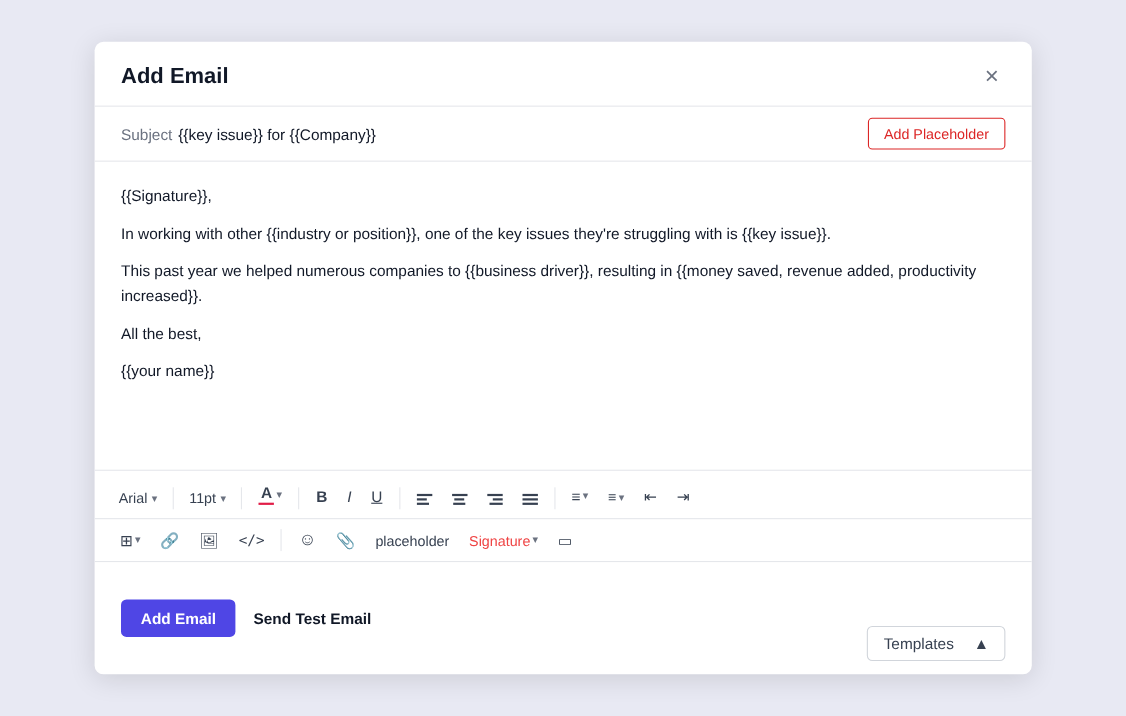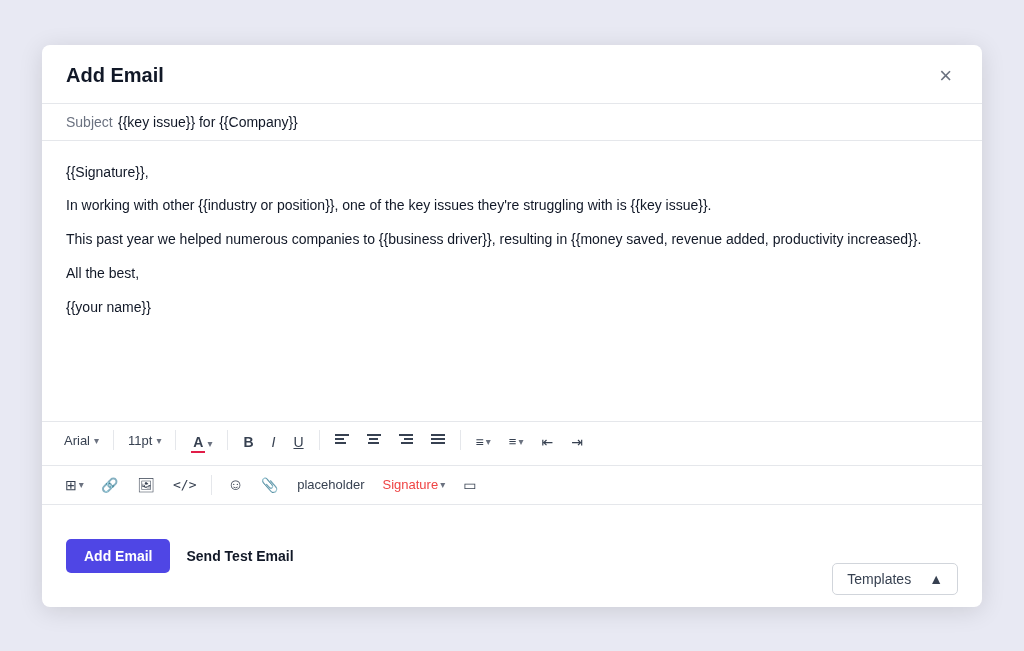--- a/index.html
+++ b/index.html
@@ -15,21 +15,21 @@
       background: #e8e9f3;
       width: 1024px;
       min-height: 651px;
       display: flex;
       align-items: center;
       justify-content: center;
     }
     .modal {
       background: #ffffff;
       border-radius: 8px;
-      width: 940px;
+      width: 852px;
       box-shadow: 0 4px 24px rgba(0,0,0,0.12);
       overflow: hidden;
     }
     .modal-header {
       display: flex;
       align-items: center;
       justify-content: space-between;
       padding: 18px 24px 14px 24px;
       border-bottom: 1px solid #e5e7eb;
     }
@@ -80,21 +80,21 @@
       min-height: 280px;
       font-size: 14px;
       color: #111827;
       line-height: 1.7;
     }
     .email-body p {
       margin-bottom: 10px;
     }
     .toolbar-row1 {
       display: flex;
-      align-items: flex-start;
+      align-items: flex-end;
       padding: 8px 16px;
       border-top: 1px solid #e5e7eb;
       gap: 4px;
       flex-wrap: wrap;
     }
     .toolbar-row2 {
       display: flex;
       align-items: center;
       padding: 6px 16px;
       border-top: 1px solid #e5e7eb;
@@ -237,20 +237,21 @@
   <div class="modal">
 
     <div class="modal-header">
       <span class="modal-title">Add Email</span>
       <button class="close-btn">×</button>
     </div>
 
     <div class="subject-row">
       <span class="subject-label">Subject</span>
       <span class="subject-value">{{key issue}} for {{Company}}</span>
+      <button class="add-placeholder-btn">Add Placeholder</button>
     </div>
 
     <div class="email-body">
       <p>{{Signature}},</p>
       <p>In working with other {{industry or position}}, one of the key issues they're struggling with is {{key issue}}.</p>
       <p>This past year we helped numerous companies to {{business driver}}, resulting in {{money saved, revenue added, productivity increased}}.</p>
       <p>All the best,</p>
       <p>{{your name}}</p>
     </div>
 

